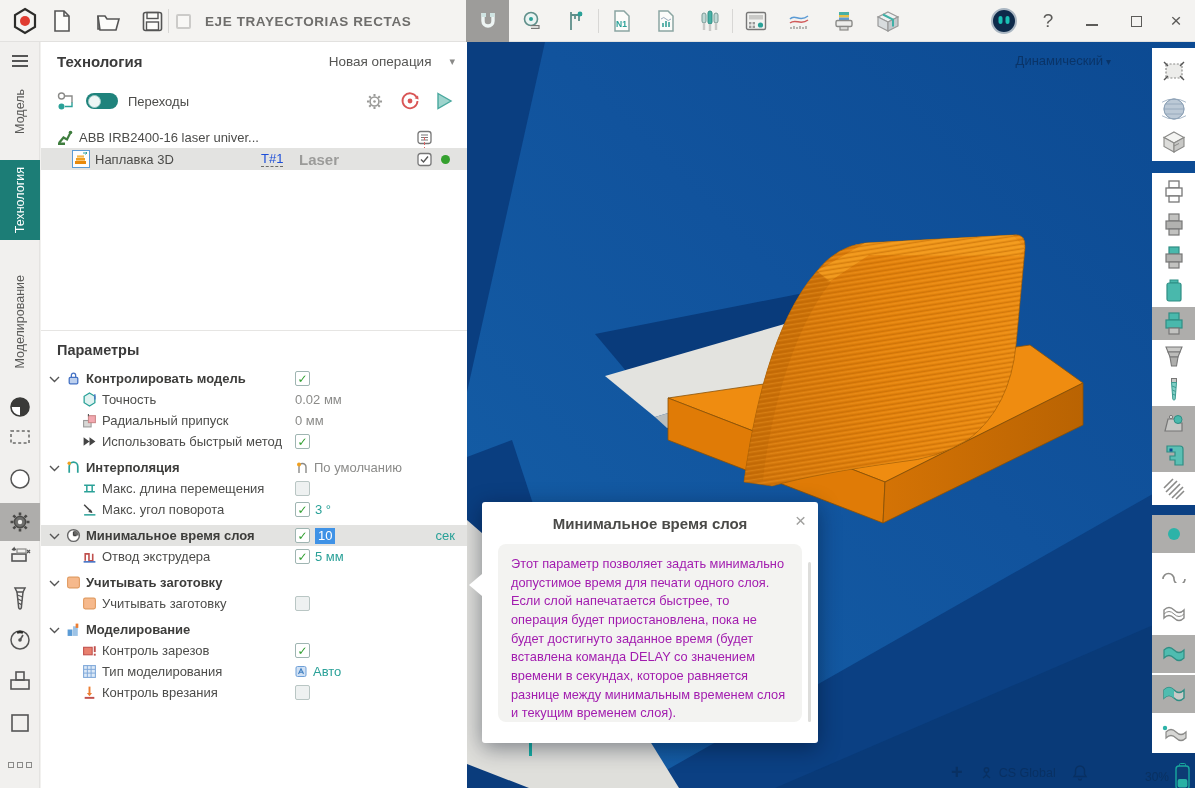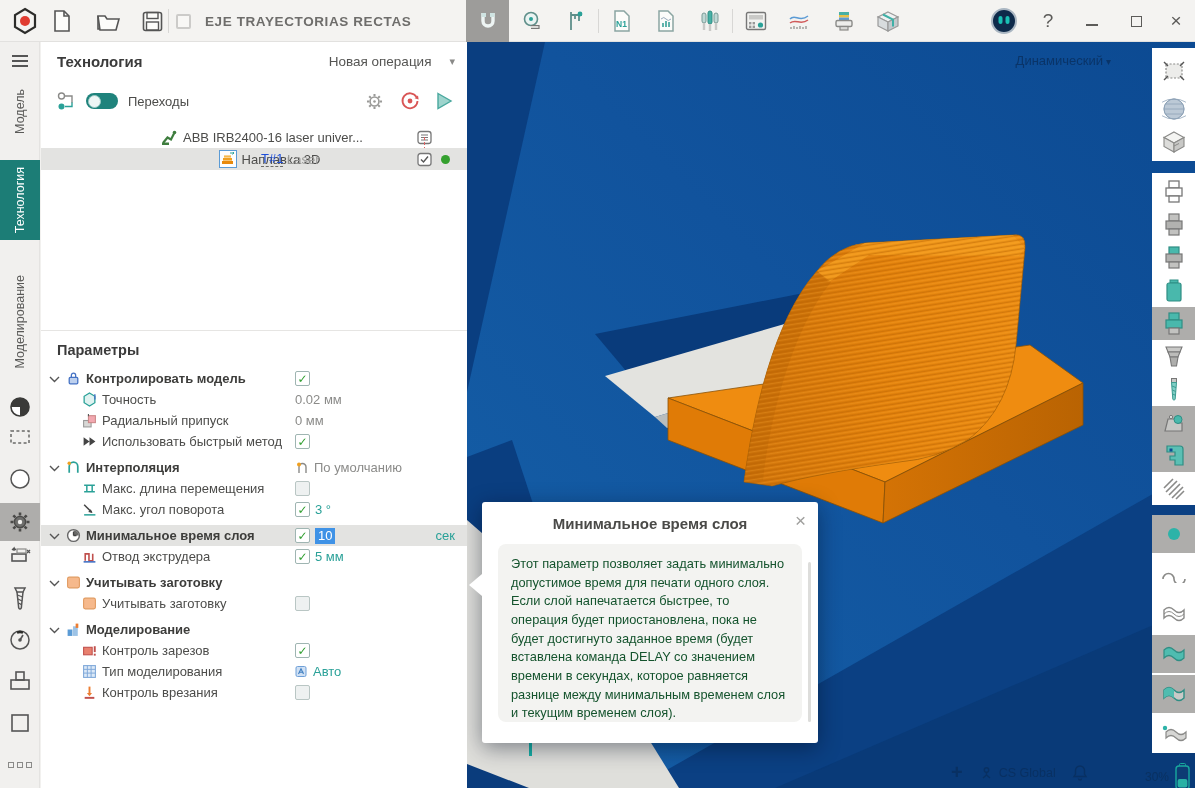--- a/index.html
+++ b/index.html
@@ -44,26 +44,26 @@
   .op-dropdown .caret { margin-left:18px; color:#8a8a88; font-size:11px; }
   .panel-tools { position:absolute; left:0; top:38px; width:100%; height:42px; display:flex; align-items:center;
     padding:0 14px 0 16px; gap:10px; }
   .toggle { width:32px; height:16px; border-radius:9px; background:#1f837c; position:relative; cursor:pointer; }
   .toggle .knob { position:absolute; left:1.5px; top:1.5px; width:13px; height:13px; border-radius:50%;
     background:#eef6f5; border:1px solid #9ccac5; }
   .toggle-label { font-size:13px; color:#4c4c4a; }
   .pt-right { margin-left:auto; display:flex; align-items:center; gap:16px; }
 
   .tree { position:absolute; left:0; top:84px; width:100%; }
-  .tree-row { position:relative; height:22px; display:flex; align-items:center; padding-left:16px; cursor:pointer;justify-content:center; }
+  .tree-row { position:relative; height:22px; display:flex; align-items:center; padding-left:16px; cursor:pointer; }
   .tree-row.selected { background:#e3e3e1; }
   .tree-row .t-label { font-size:13px; color:#4c4c4a; margin-left:5px; }
   .t-num { position:absolute; left:220px; font-size:13px; color:#1d4ed8;
     border-bottom:1px dashed #6b6b69; cursor:pointer; }
-  .t-tech { position:absolute; left:246px; font-size:13px; color:#9b9b99; }
+  .t-tech { position:absolute; left:258px; font-size:15px; color:#9b9b99;font-weight:bold; }
   .t-right-ic { position:absolute; left:376px; }
   .t-dot { position:absolute; left:400px; width:9px; height:9px; border-radius:50%; background:#34a02e; }
   .red-dash { position:absolute; left:383px; top:11px; height:33px; border-left:1px dashed #e06060; }
   .op-ic-box { width:18px; height:18px; border:1px solid #5b9bd5; background:#fdfdfd;
     display:flex; align-items:center; justify-content:center; }
 
   .h-divider { position:absolute; left:0; top:288px; width:100%; height:1px; background:#e6e5e3; }
   .params-title { position:absolute; left:16px; top:300px; font-size:14.5px; font-weight:bold; color:#3b3b3b; }
 
   .params { position:absolute; left:0; top:326px; width:100%; }
@@ -107,21 +107,21 @@
   .rt-cell.sel { background:#aeadab; }
 
   
   .popup { position:absolute; left:15px; top:460px; width:336px; height:241px; background:#ffffff;
     border-radius:3px; box-shadow:0 5px 22px rgba(0,10,30,.45); }
   .popup .arrow { position:absolute; left:-13px; top:72px; width:0; height:0;
     border-top:11px solid transparent; border-bottom:11px solid transparent; border-right:13px solid #ffffff; }
   .popup-title { margin-top:13px; text-align:center; font-size:15px; font-weight:bold; color:#4a4a48; }
   .popup-close { position:absolute; right:12px; top:9px; font-size:19px; color:#a0a09e; cursor:pointer; line-height:1; }
   .popup-body { margin:12px 16px 0 16px; height:178px; background:#f3f3f1; border-radius:8px;
-    padding:11px 13px; font-size:12.8px; line-height:1.46; color:#14532d; overflow:hidden; }
+    padding:11px 13px; font-size:12.8px; line-height:1.46; color:#a21caf; overflow:hidden; }
   .popup-scroll { position:absolute; right:7px; top:60px; width:3px; height:160px; background:#dddddb; border-radius:2px; }
 
   svg { display:block; }
 </style>
 </head>
 <body>
 
 <div class="app">
 
   <header class="topbar">

